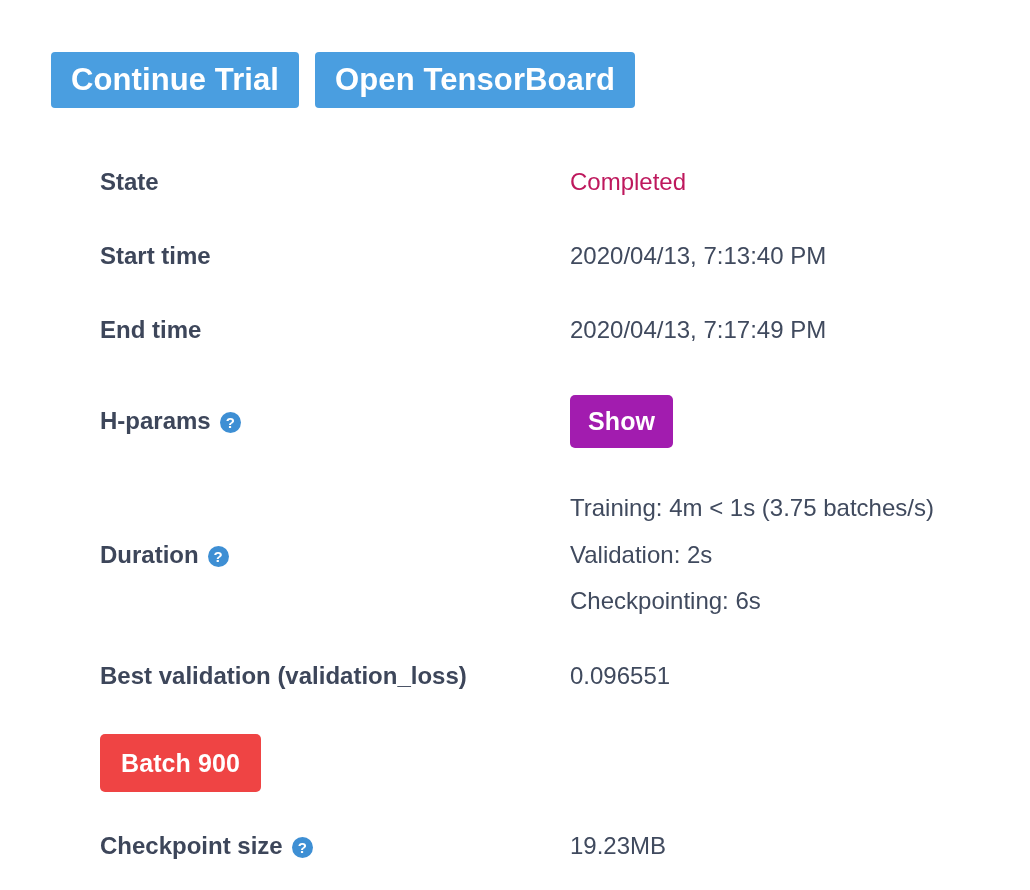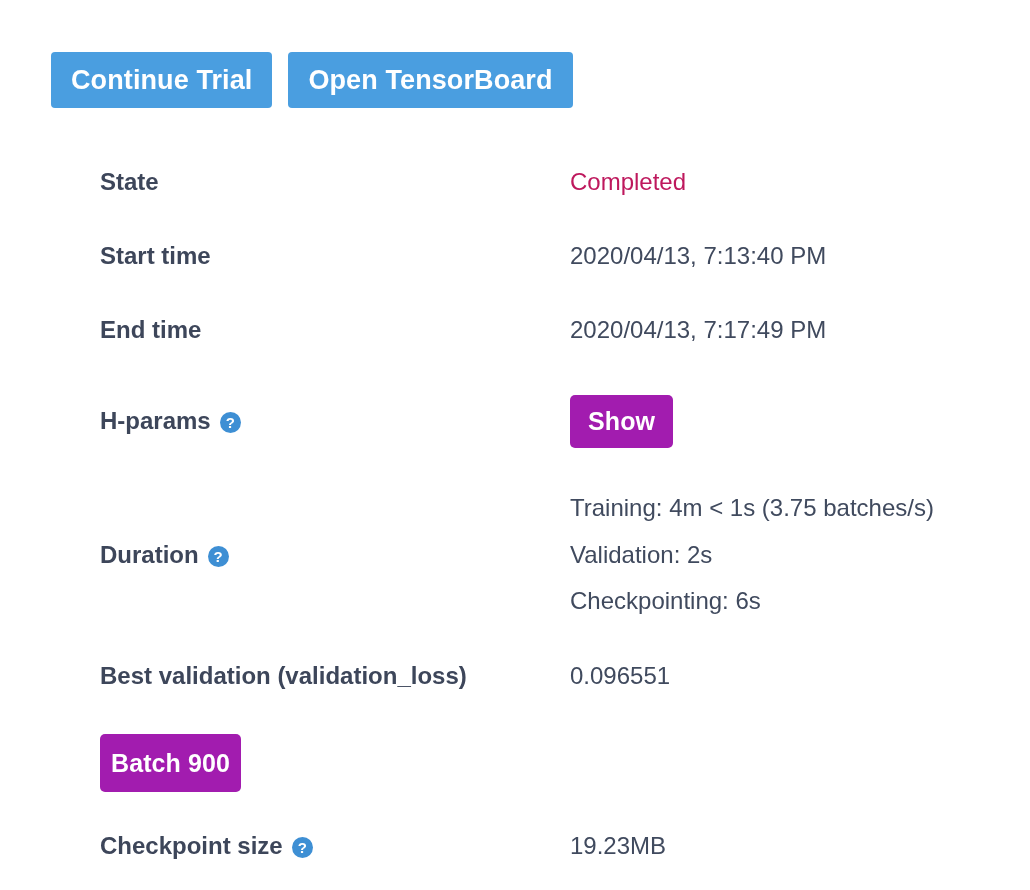--- a/index.html
+++ b/index.html
@@ -43,21 +43,21 @@
     font-family: "Liberation Sans", "DejaVu Sans", sans-serif;
     font-weight: bold;
     cursor: pointer;
     padding: 0 20px;
     white-space: nowrap;
     letter-spacing: 0.1px;
   }
   .btn-primary {
     background: #4a9ee0;
     height: 56px;
-    font-size: 27px;
+    font-size: 31px;
   }
 
   
   .detail-list {
     position: absolute;
     left: 52px;
     top: 145px;
     width: 940px;
     margin-left: 48px;
   }
@@ -128,24 +128,24 @@
   
   .btn-show {
     background: #a21caf;
     height: 53px;
     font-size: 25px;
     padding: 0 18px;
     border-radius: 5px;
   }
 
   .btn-batch {
-    background: #a21caf;
+    background: #ef4444;
     height: 58px;
     font-size: 25px;
-    padding: 0 11px;
+    padding: 0 21px;
     border-radius: 5px;
   }
 
   
   .duration-lines {
     display: flex;
     flex-direction: column;
     gap: 18px;
   }
   .duration-lines > div {

